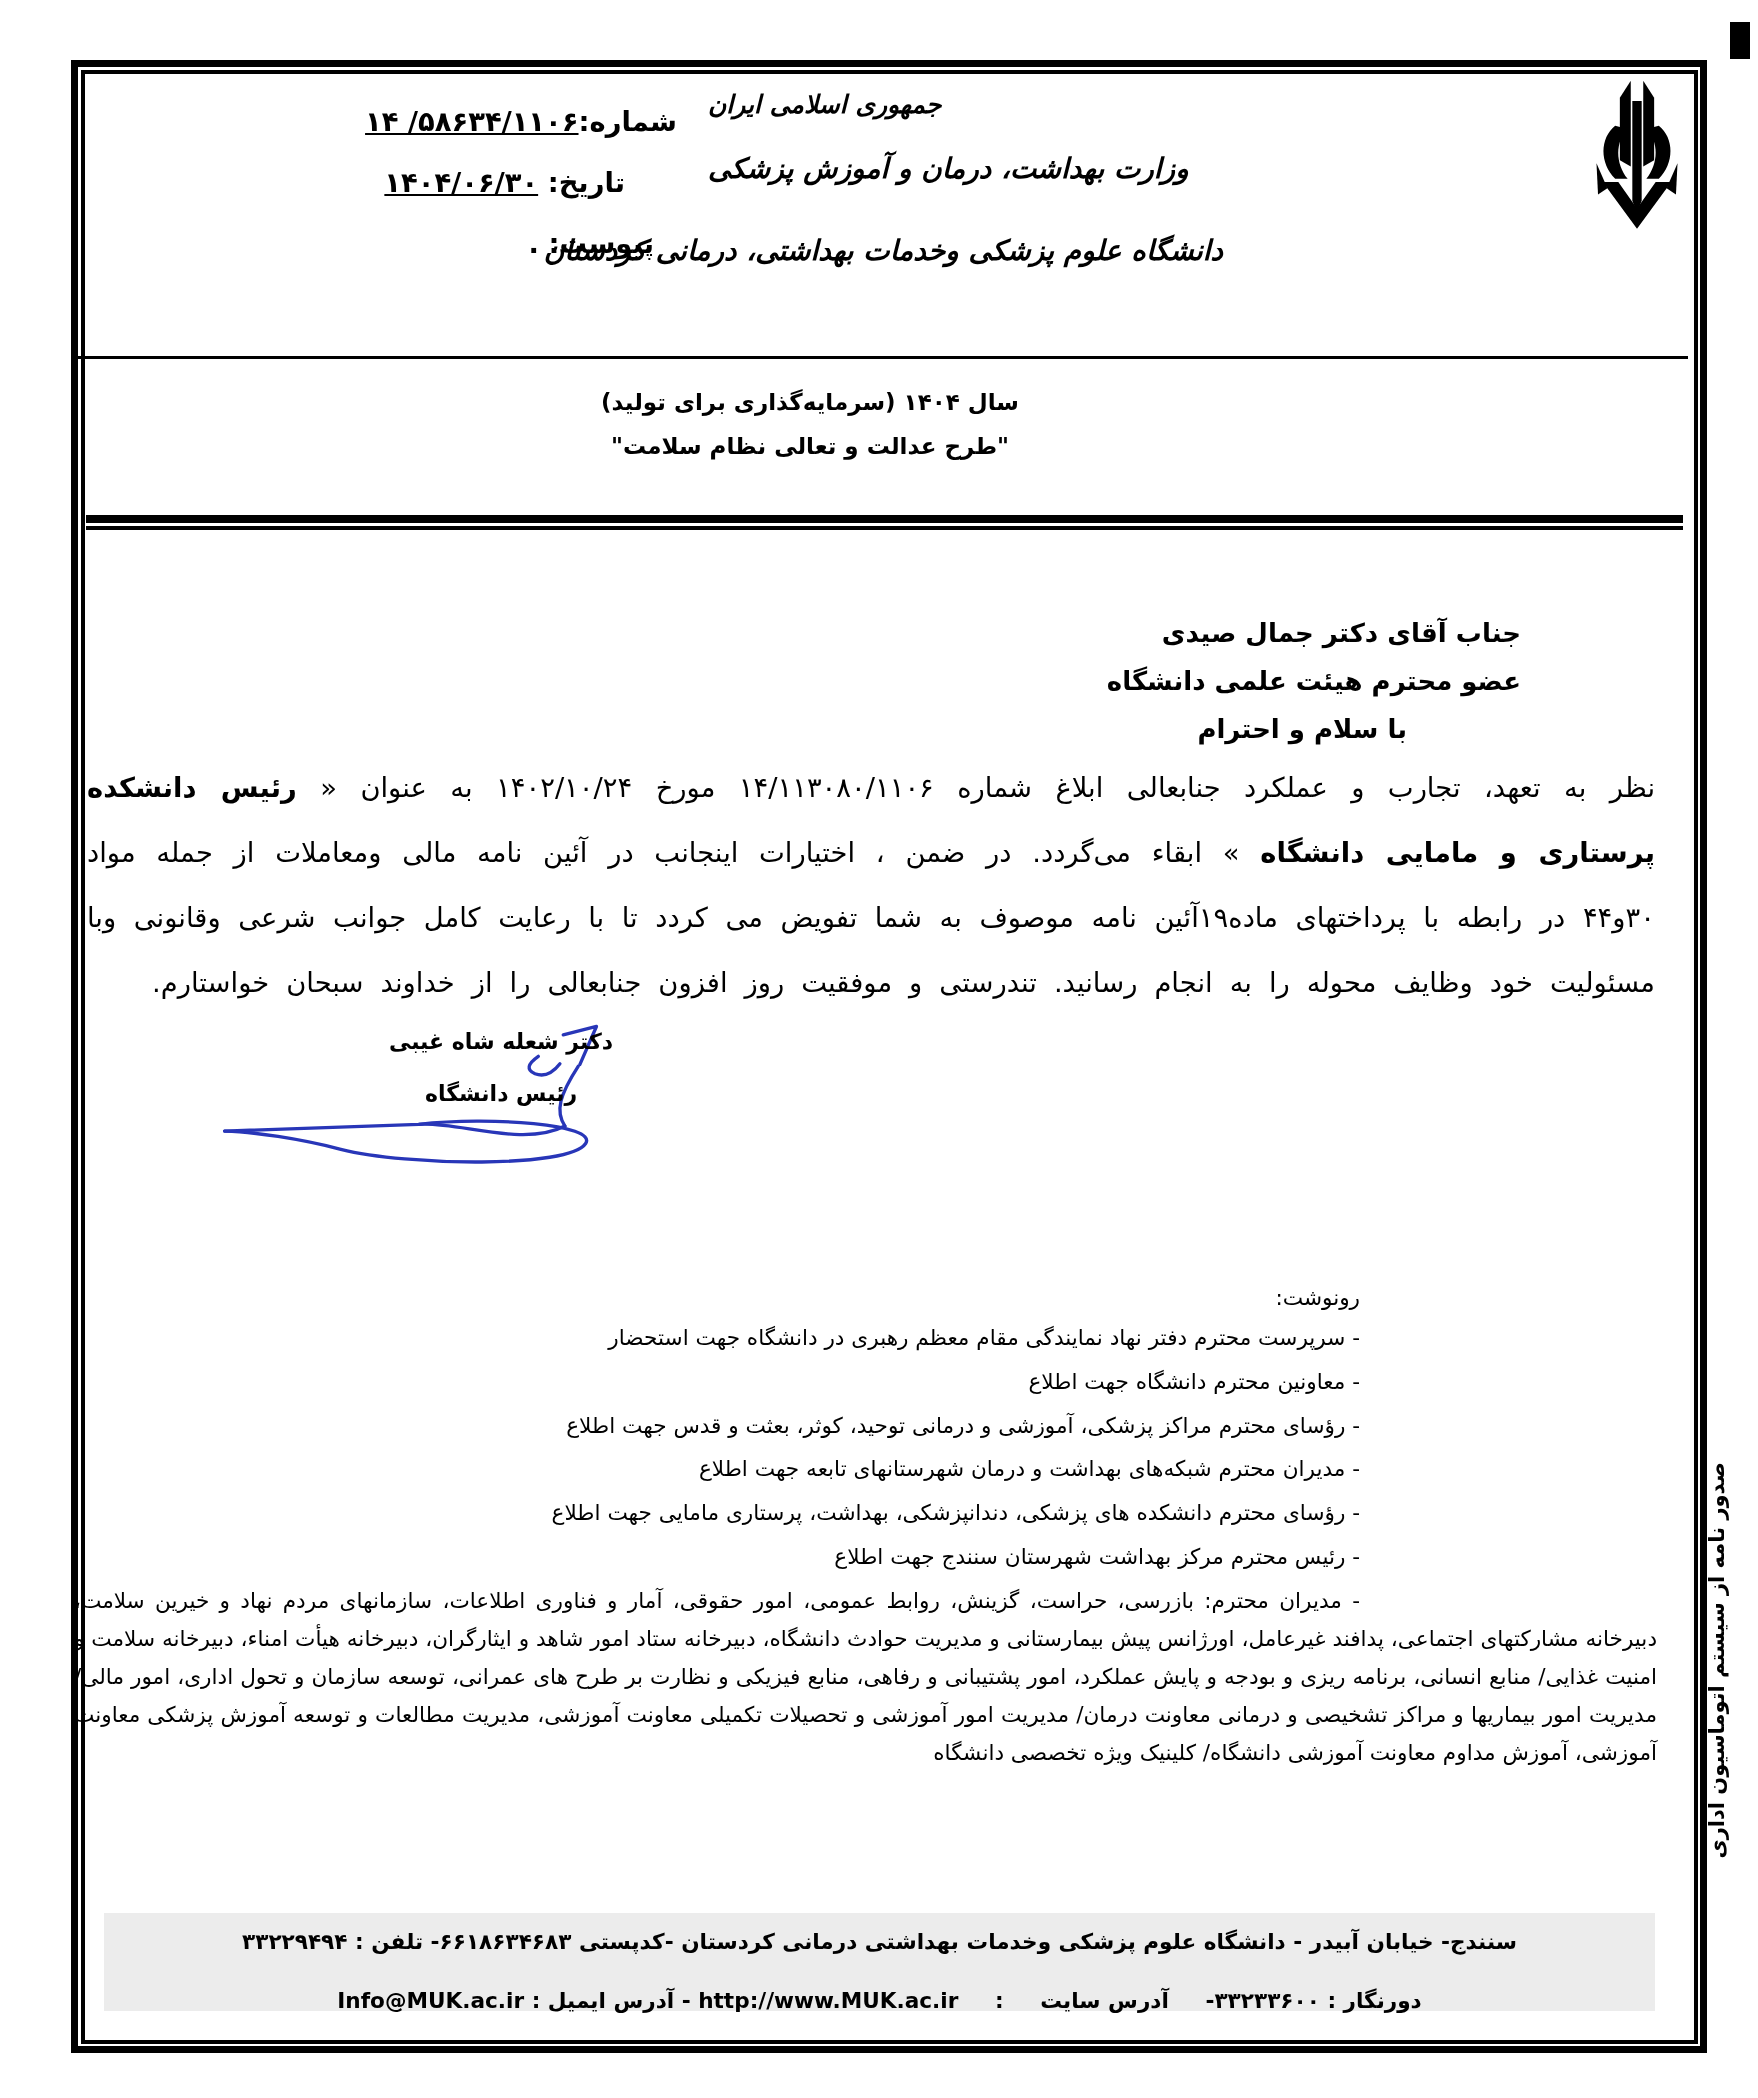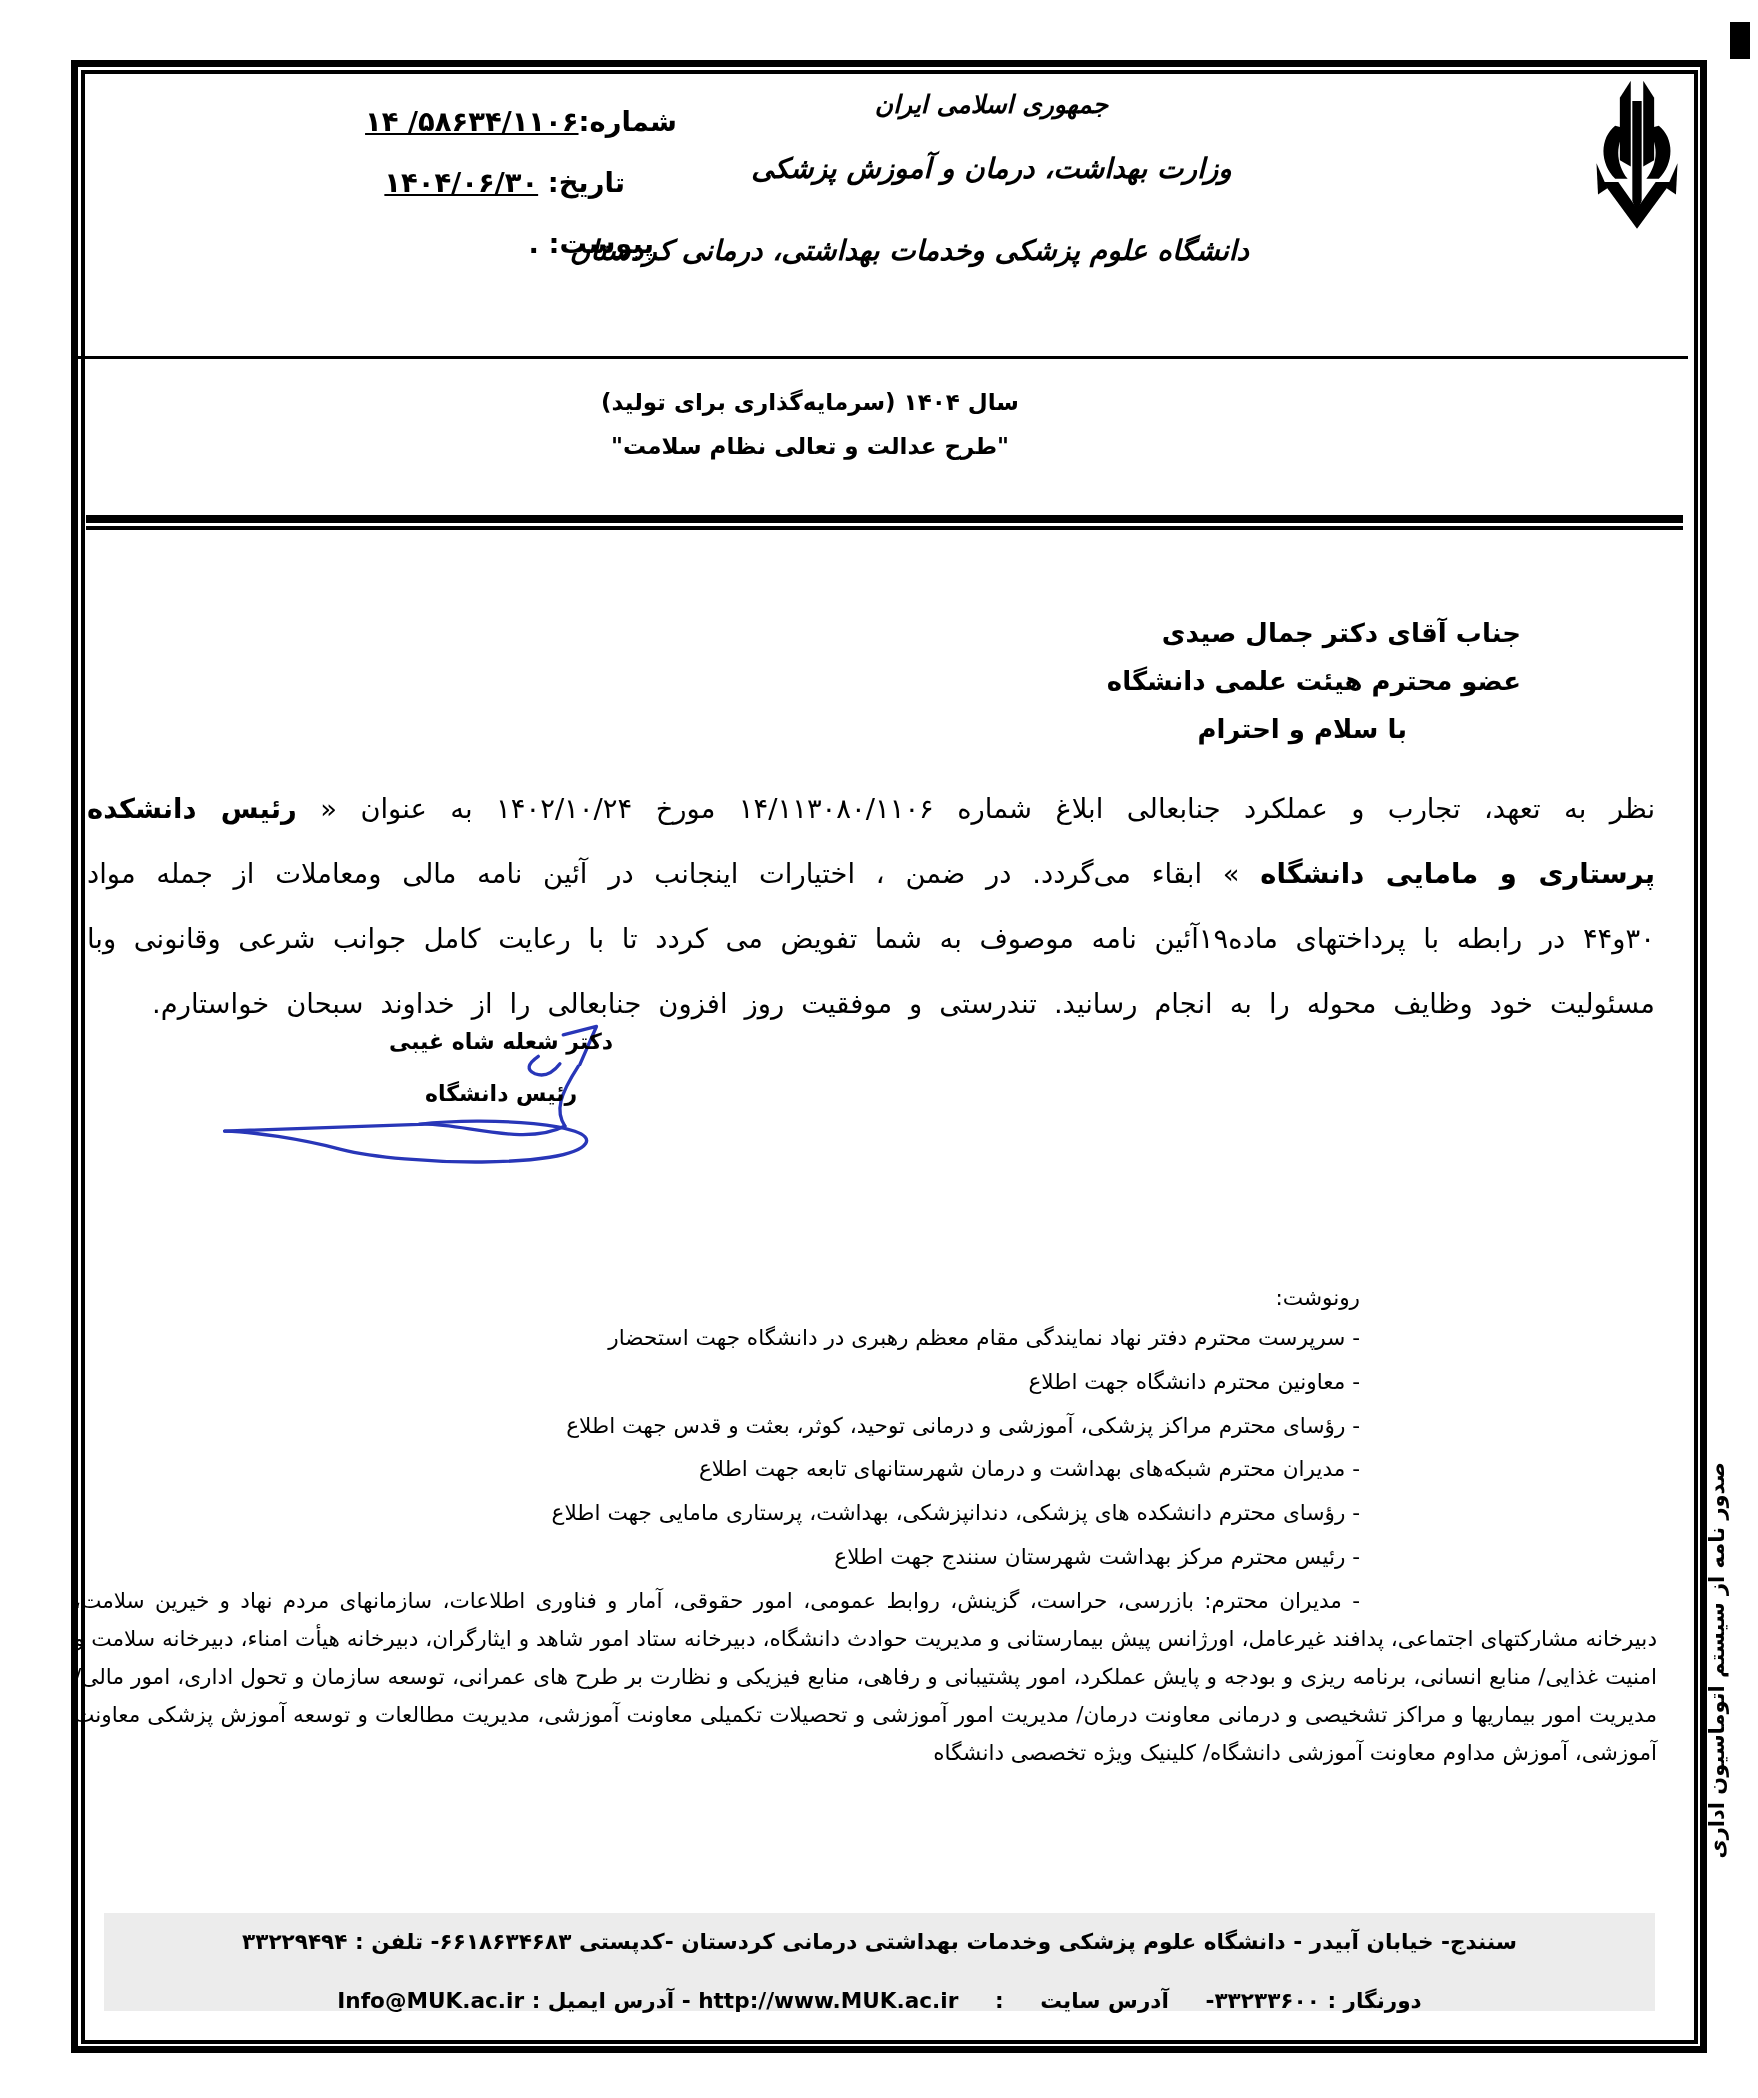--- a/index.html
+++ b/index.html
@@ -15,21 +15,21 @@
 
   
   .meta{left:291px;top:101px;width:386px;direction:rtl;text-align:right;
         font-weight:bold;font-size:27.4px;}
   .meta .row{height:61px;line-height:42px;}
   .meta .row.date{padding-right:52px;}
   .meta .row.attach{padding-right:23px;}
   .meta .num{direction:ltr;unicode-bidi:isolate;text-decoration:underline;}
 
   
-  .org{left:734px;top:81px;width:515px;direction:rtl;text-align:center;
+  .org{left:708px;top:81px;width:515px;direction:rtl;text-align:left;
        font-style:italic;font-weight:bold;white-space:nowrap;}
   .org .l1{font-size:25px;line-height:48px;}
   .org .l2{font-size:28px;line-height:80px;}
   .org .l3{font-size:28px;line-height:83px;}
 
   .logo{left:1558px;top:76px;width:158px;height:187px;}
 
   .rule-thin{left:75px;top:356px;width:1613px;height:2.5px;background:#000;}
 
   .slogan{left:573px;top:380px;width:474px;direction:rtl;text-align:center;
@@ -38,21 +38,21 @@
   .sep{left:86px;top:515px;width:1597px;}
   .sep .b1{height:8.3px;background:#000;}
   .sep .b2{height:4.2px;background:#000;margin-top:2.5px;}
 
   
   .recipient{right:238px;top:609px;direction:rtl;text-align:right;
              font-weight:bold;font-size:26px;line-height:48px;}
   .recipient .salute{padding-right:114px;}
 
   
-  .letter-body{left:87px;top:776px;width:1568px;direction:rtl;
+  .letter-body{left:87px;top:755px;width:1568px;direction:rtl;
                text-align:justify;font-size:27.4px;line-height:65px;word-spacing:8.3px;}
   .letter-body b{font-weight:bold;}
 
   
   .sig-text{left:364px;top:1016px;width:274px;direction:rtl;text-align:center;
             font-weight:bold;font-size:22px;line-height:52px;}
   .sig-svg{left:208px;top:1023px;width:415px;height:158px;}
 
   
   .cc{left:74px;top:1277px;width:1583px;direction:rtl;text-align:justify;

